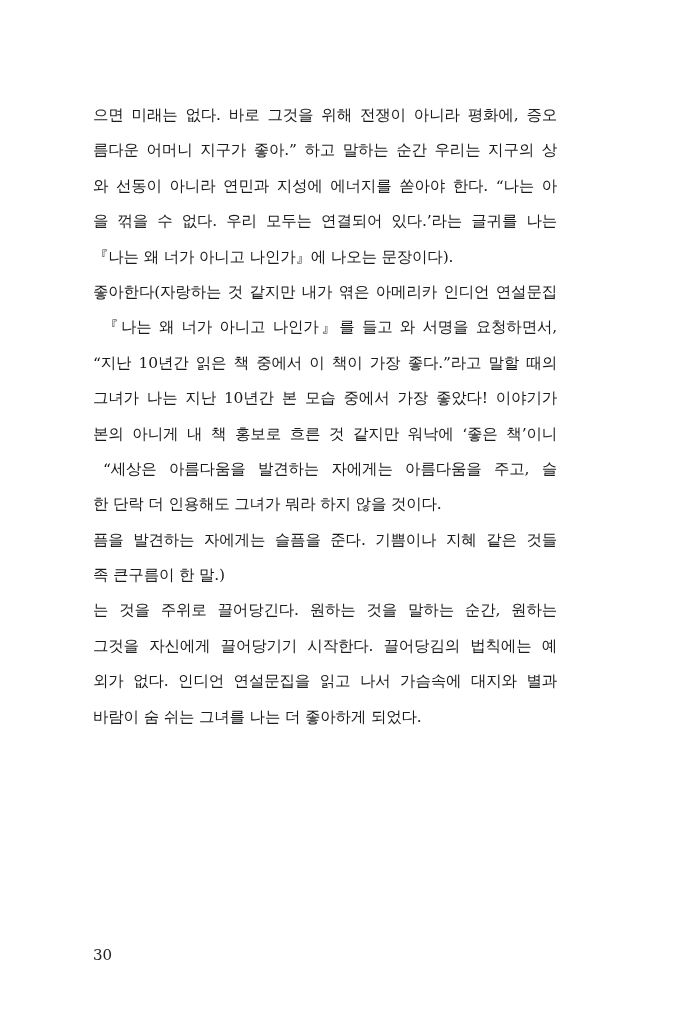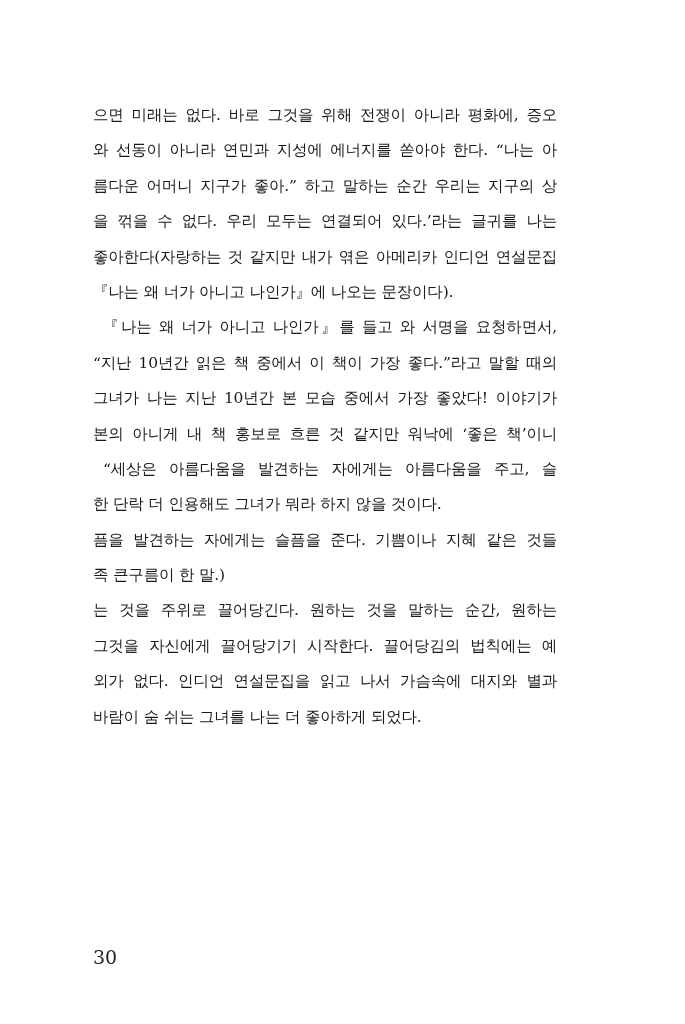--- a/index.html
+++ b/index.html
@@ -40,37 +40,37 @@
     .line.last {
       text-align-last: left;
     }
     .line.indent {
       padding-left: 10px;
     }
     .page-number {
       position: absolute;
       left: 93px;
       top: 934px;
-      font-size: 19px;
+      font-size: 15px;
       color: #222;
       font-family: "DejaVu Serif", "Liberation Serif", serif;
     }
   </style>
 </head>
 <body>
 
 <div class="page">
   <div class="text-block">
 
     <div class="line">으면 미래는 없다. 바로 그것을 위해 전쟁이 아니라 평화에, 증오</div>
+    <div class="line">름다운 어머니 지구가 좋아.” 하고 말하는 순간 우리는 지구의 상</div>
     <div class="line">와 선동이 아니라 연민과 지성에 에너지를 쏟아야 한다. “나는 아</div>
-    <div class="line">름다운 어머니 지구가 좋아.” 하고 말하는 순간 우리는 지구의 상</div>
     <div class="line">을 꺾을 수 없다. 우리 모두는 연결되어 있다.’라는 글귀를 나는</div>
+    <div class="line last">『나는 왜 너가 아니고 나인가』에 나오는 문장이다).</div>
     <div class="line">좋아한다(자랑하는 것 같지만 내가 엮은 아메리카 인디언 연설문집</div>
-    <div class="line last">『나는 왜 너가 아니고 나인가』에 나오는 문장이다).</div>
 
     <div class="line indent">『나는 왜 너가 아니고 나인가』를 들고 와 서명을 요청하면서,</div>
     <div class="line">“지난 10년간 읽은 책 중에서 이 책이 가장 좋다.”라고 말할 때의</div>
     <div class="line">그녀가 나는 지난 10년간 본 모습 중에서 가장 좋았다! 이야기가</div>
     <div class="line">본의 아니게 내 책 홍보로 흐른 것 같지만 워낙에 ‘좋은 책’이니</div>
     <div class="line indent">“세상은 아름다움을 발견하는 자에게는 아름다움을 주고, 슬</div>
 
     <div class="line last">한 단락 더 인용해도 그녀가 뭐라 하지 않을 것이다.</div>
     <div class="line">픔을 발견하는 자에게는 슬픔을 준다. 기쁨이나 지혜 같은 것들</div>
     <div class="line last">족 큰구름이 한 말.)</div>

